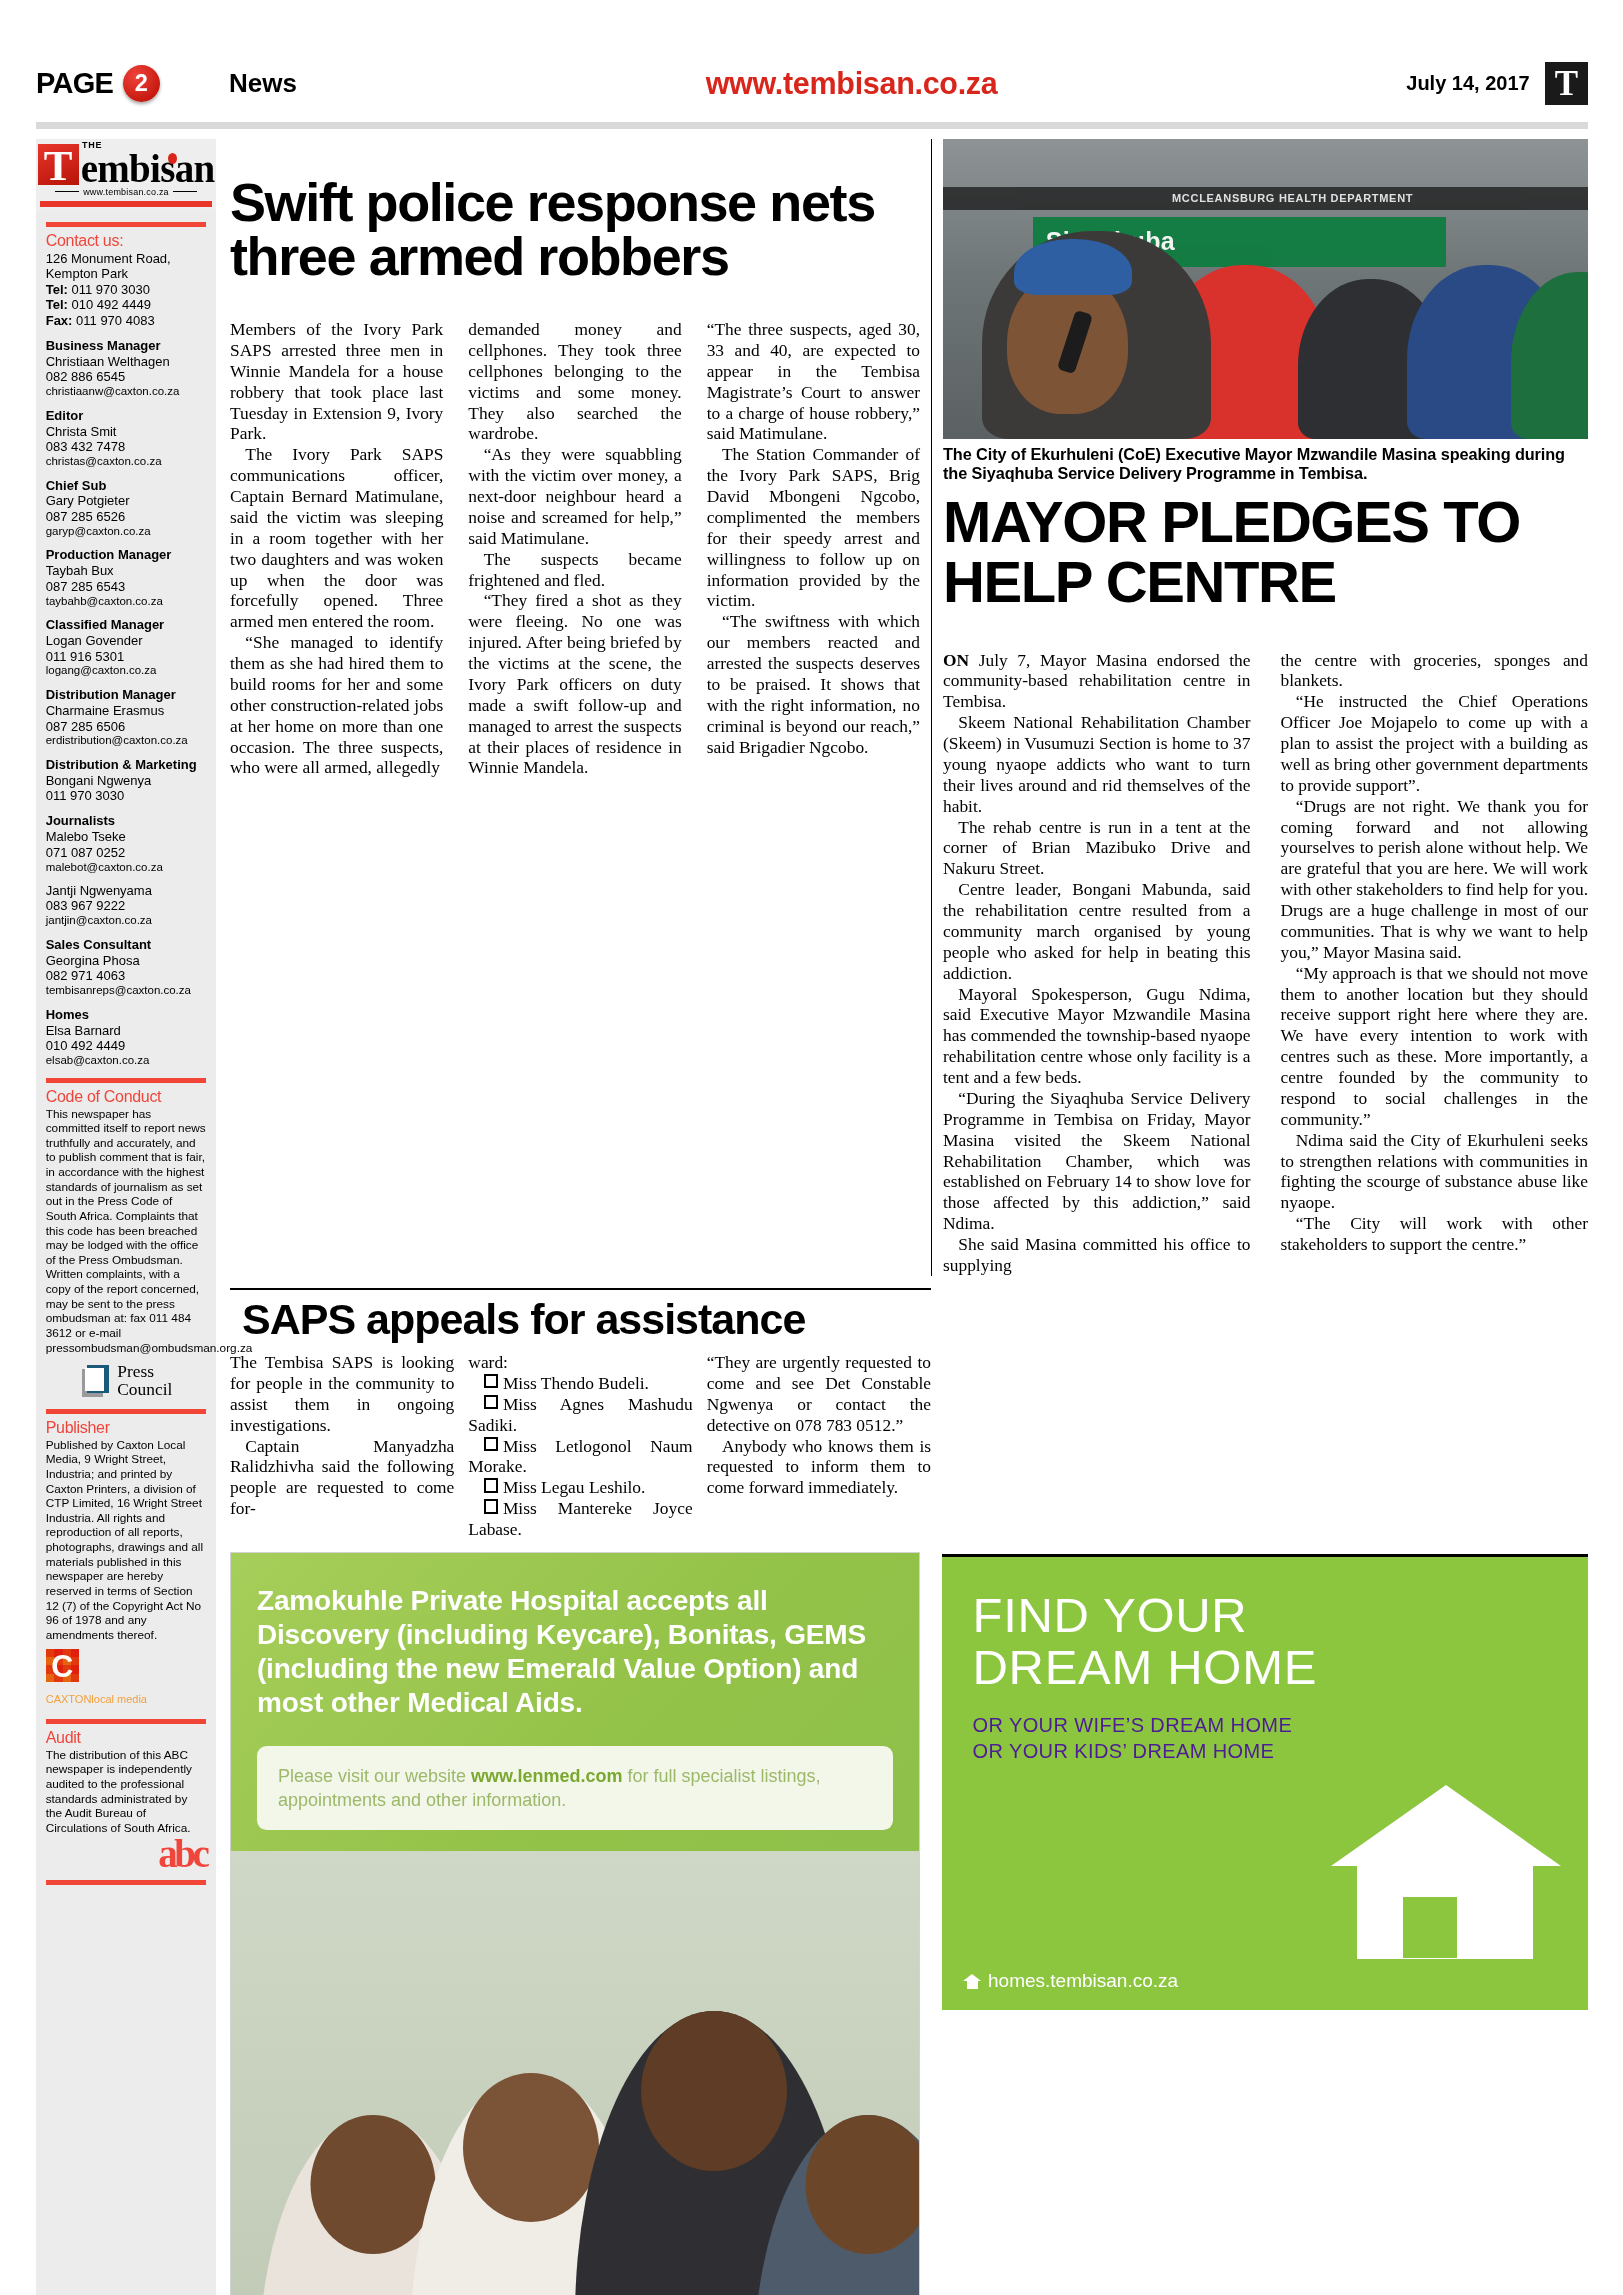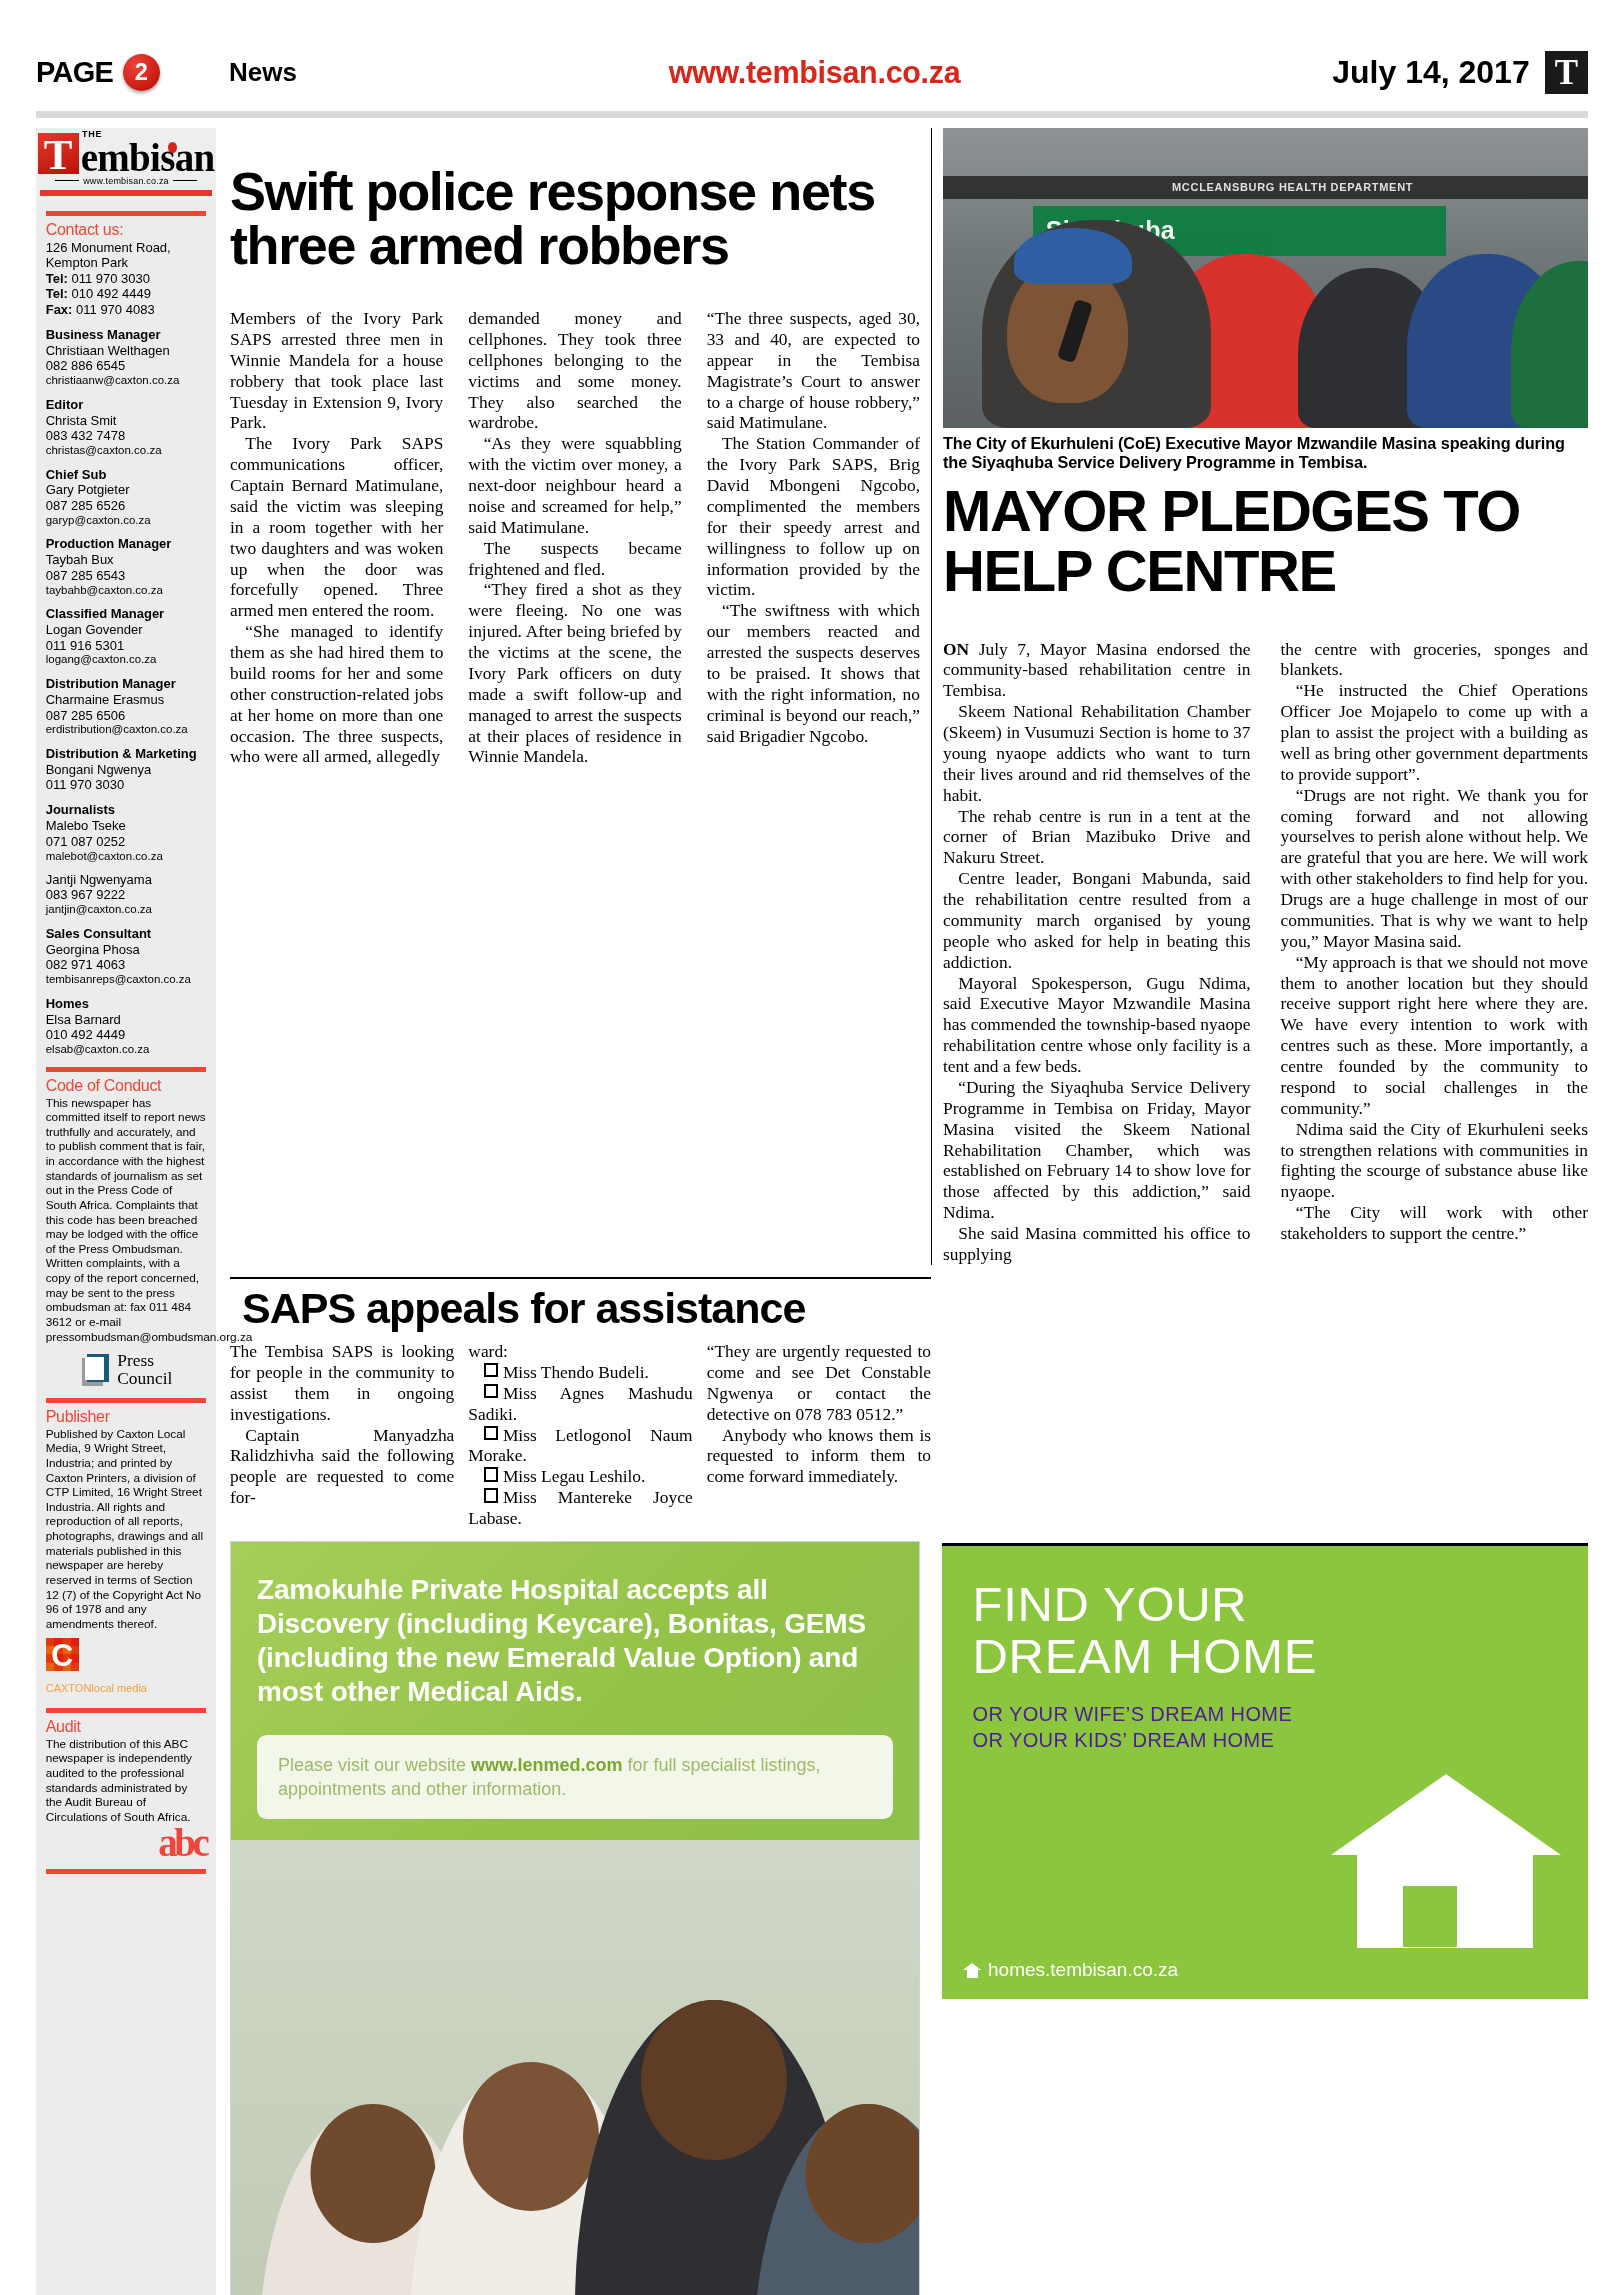--- a/index.html
+++ b/index.html
@@ -1,25 +1,25 @@
 <!DOCTYPE html>
 <html style="font-size:11px"><head>
 <meta charset="utf-8">
 <style>
   html,body{margin:0;padding:0;background:#fff;}
   body{width:1624px;height:2295px;font-family:"Liberation Sans",sans-serif;color:#000;position:relative;}
-  .page{width:1624px;height:1660px;position:relative;box-sizing:border-box;padding:0 36px;}
+  .page{width:1624px;height:1660px;position:relative;box-sizing:border-box;padding:11px 36px;}
 
   
   .masthead{display:flex;align-items:center;height:64px;padding-top:40px;}
   .mh-page{font-size:29px;font-weight:bold;letter-spacing:-0.7px;}
   .mh-num{width:37px;height:37px;border-radius:50%;background:radial-gradient(circle at 35% 30%,#f0443a,#c4180f 75%);color:#fff;font-size:23.6px;font-weight:bold;display:flex;align-items:center;justify-content:center;margin-left:9.7px;box-shadow:0 2.1px 3.5px rgba(0,0,0,.35);}
   .mh-section{font-size:26px;font-weight:bold;margin-left:69px;}
   .mh-url{flex:1;text-align:center;font-size:30.5px;font-weight:bold;color:#d8261c;letter-spacing:-0.3px;}
-  .mh-date{font-size:32px;font-weight:bold;margin-right:15.3px;}
+  .mh-date{font-size:20px;font-weight:bold;margin-right:15.3px;}
   .mh-T{width:43px;height:43px;background:#1a1a1a;color:#fff;font-family:"Liberation Serif",serif;font-weight:bold;font-size:35px;display:flex;align-items:center;justify-content:center;line-height:1;}
   .mh-rule{height:7px;background:#d9d9d9;margin-top:7px;}
 
   
   .grid{display:flex;gap:0;margin-top:9.7px;}
   .sidebar{width:180px;flex:0 0 180px;background:#ececec;position:relative;padding:0 9.7px 7px 9.7px;box-sizing:border-box;}
   .content{flex:1;padding-left:14px;box-sizing:border-box;}
 
   
   .logo-box{background:#eee;padding:5.6px 4.2px 4.2px 4.2px;margin:0 -9.7px;}

